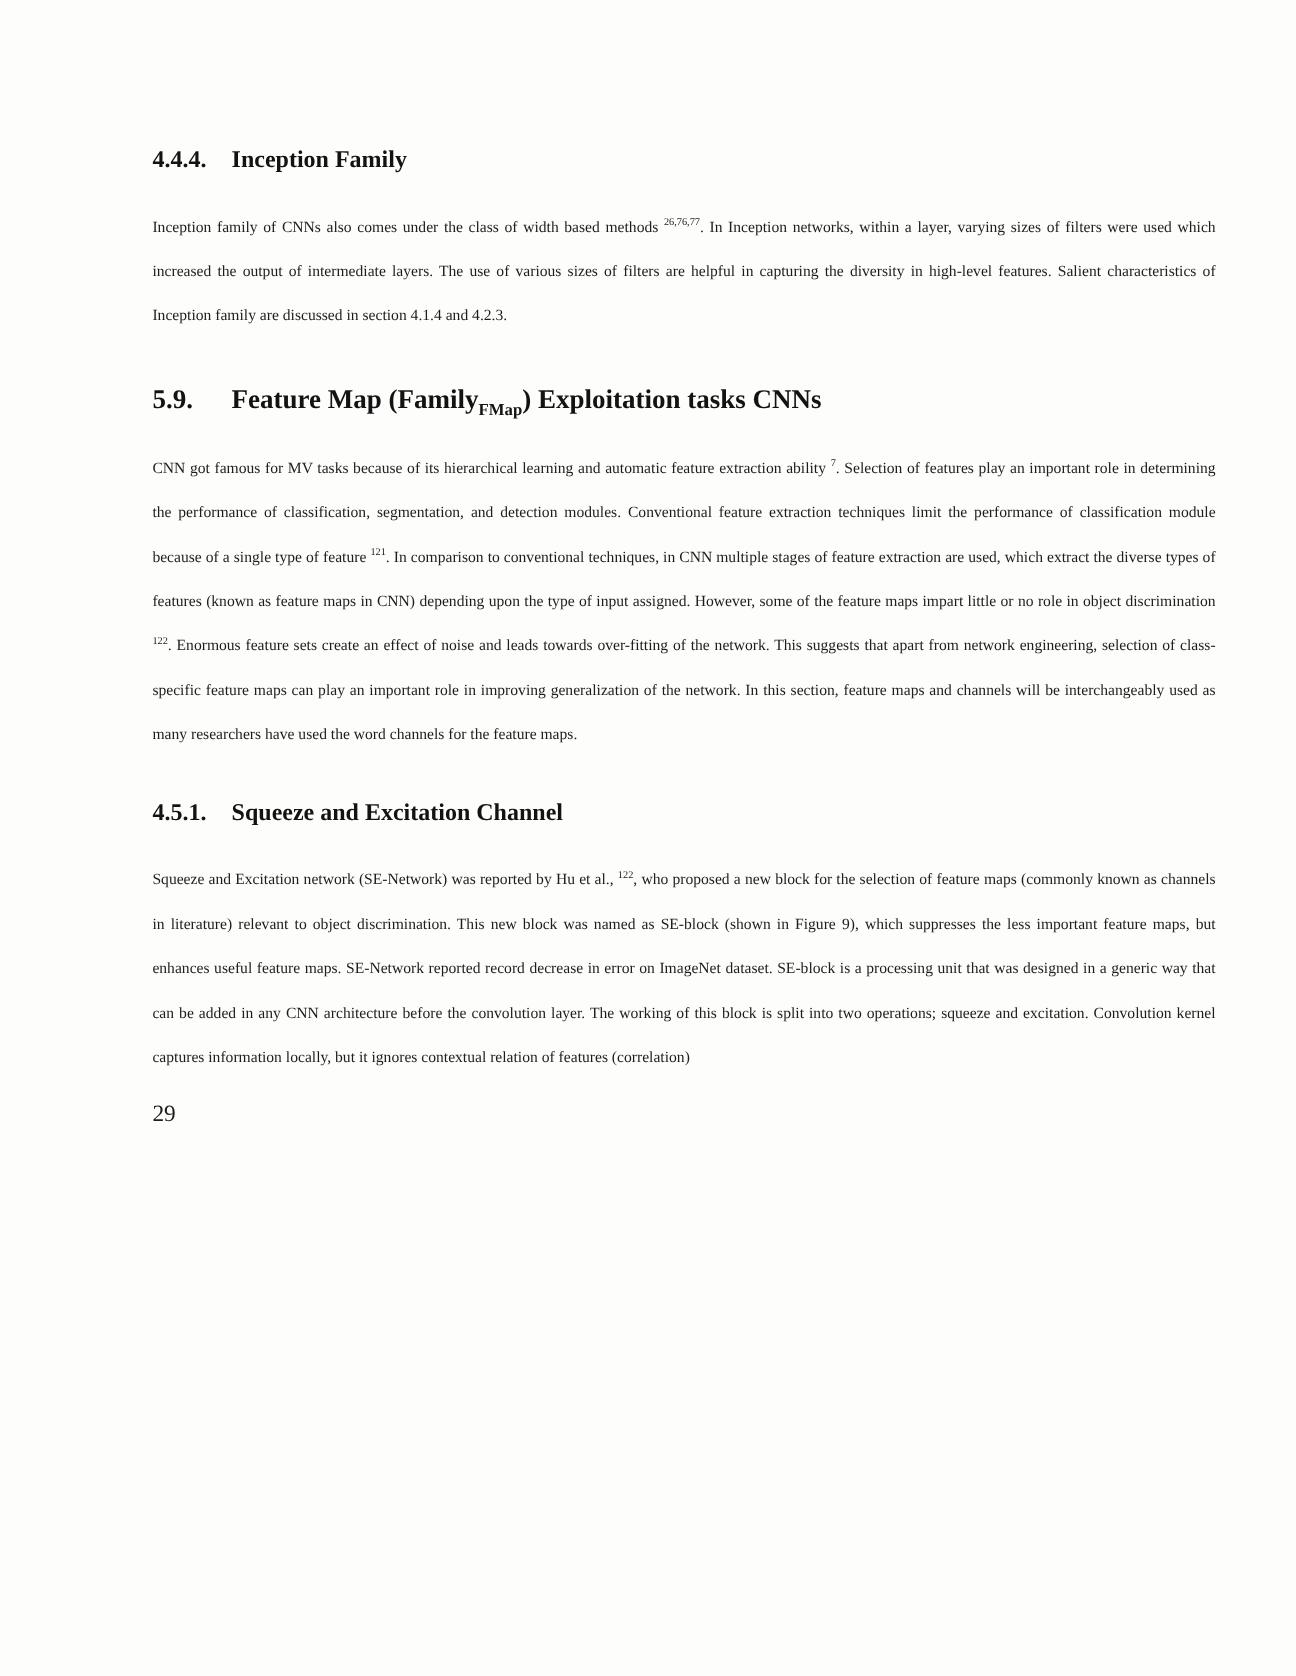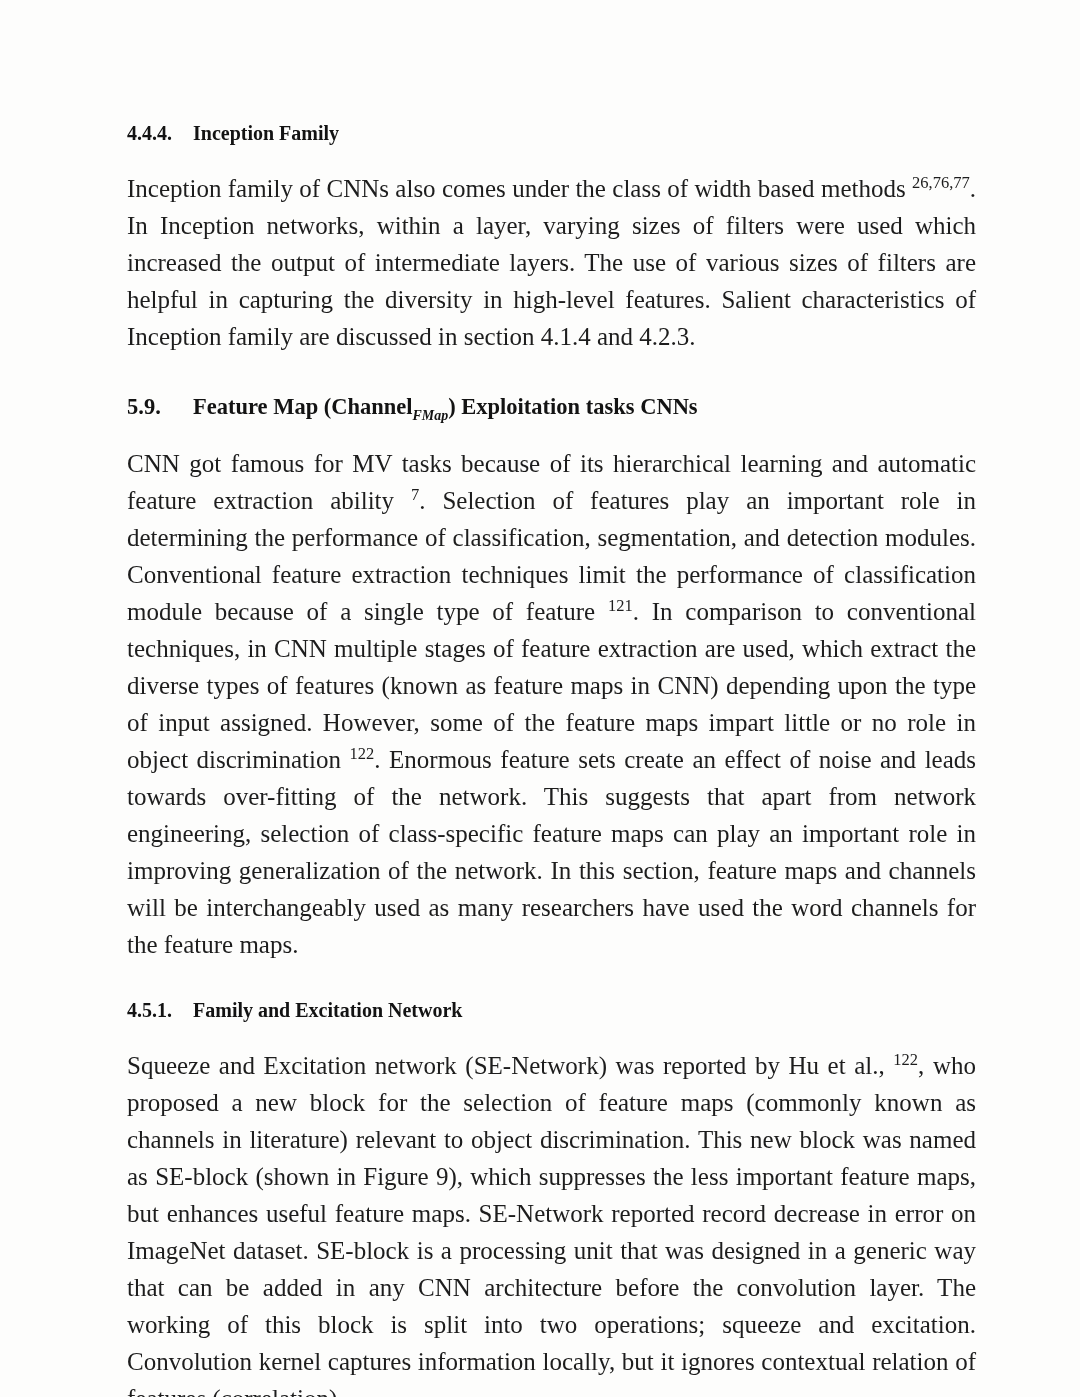--- a/index.html
+++ b/index.html
@@ -9,21 +9,21 @@
     height: 1397px;
     background: #fdfdfc;
     font-family: "Liberation Serif", serif;
     color: #1d1d1d;
     overflow: hidden;
   }
   .page {
     position: relative;
     width: 1080px;
     height: 1281px;
-    padding: 118px 104px 0 127px;
+    padding: 118px 67px 0 127px;
   }
   h2.heading, h3.heading {
     margin: 0;
     font-weight: bold;
     color: #131313;
     text-align: left;
   }
   h3.heading {            
     font-size: 20px;
     line-height: 30px;
@@ -33,21 +33,21 @@
     line-height: 32px;
     margin-top: 36px;
   }
   h3.heading.h-last { margin-top: 32px; }
   .heading-number {
     display: inline-block;
     min-width: 66px;
   }
   p.body-par {
     margin: 22px 0 0 0;
-    font-size: 25px;
+    font-size: 13px;
     line-height: 37px;
     text-align: justify;
   }
   p.body-par sup {
     font-size: 0.66em;
     line-height: 0;
     vertical-align: super;
   }
   .heading sub {
     font-size: 0.62em;
@@ -69,27 +69,27 @@
 
   <section>
     <h3 class="heading">
       <span class="heading-number">4.4.4.</span><span><span>Inception Family</span></span>
     </h3>
     <p class="body-par"><span>Inception family of CNNs also comes under the class of width based methods </span><sup>26,76,77</sup><span>. In Inception networks, within a layer, varying sizes of filters were used which increased the output of intermediate layers. The use of various sizes of filters are helpful in capturing the diversity in high-level features. Salient characteristics of Inception family are discussed in section 4.1.4 and 4.2.3.</span></p>
   </section>
 
   <section>
     <h2 class="heading">
-      <span class="heading-number">5.9.</span><span><span>Feature Map (Channel</span><sub style="font-style: italic;">FMap</sub><span>) Exploitation tasks CNNs</span></span>
+      <span class="heading-number">5.9.</span><span><span>Feature Map (Family</span><sub style="">FMap</sub><span>) Exploitation tasks CNNs</span></span>
     </h2>
     <p class="body-par"><span>CNN got famous for MV tasks because of its hierarchical learning and automatic feature extraction ability </span><sup>7</sup><span>. Selection of features play an important role in determining the performance of classification, segmentation, and detection modules. Conventional feature extraction techniques limit the performance of classification module because of a single type of feature </span><sup>121</sup><span>. In comparison to conventional techniques, in CNN multiple stages of feature extraction are used, which extract the diverse types of features (known as feature maps in CNN) depending upon the type of input assigned. However, some of the feature maps impart little or no role in object discrimination </span><sup>122</sup><span>. Enormous feature sets create an effect of noise and leads towards over-fitting of the network. This suggests that apart from network engineering, selection of class-specific feature maps can play an important role in improving generalization of the network. In this section, feature maps and channels will be interchangeably used as many researchers have used the word channels for the feature maps.</span></p>
   </section>
 
   <section>
     <h3 class="heading h-last">
-      <span class="heading-number">4.5.1.</span><span><span>Family and Excitation Network</span></span>
+      <span class="heading-number">4.5.1.</span><span><span>Squeeze and Excitation Channel</span></span>
     </h3>
     <p class="body-par"><span>Squeeze and Excitation network (SE-Network) was reported by Hu et al., </span><sup>122</sup><span>, who proposed a new block for the selection of feature maps (commonly known as channels in literature) relevant to object discrimination. This new block was named as SE-block (shown in Figure 9), which suppresses the less important feature maps, but enhances useful feature maps. SE-Network reported record decrease in error on ImageNet dataset. SE-block is a processing unit that was designed in a generic way that can be added in any CNN architecture before the convolution layer. The working of this block is split into two operations; squeeze and excitation. Convolution kernel captures information locally, but it ignores contextual relation of features (correlation)</span></p>
   </section>
 
   <div class="page-number">29</div>
 
 </main>
 
 </body></html>

